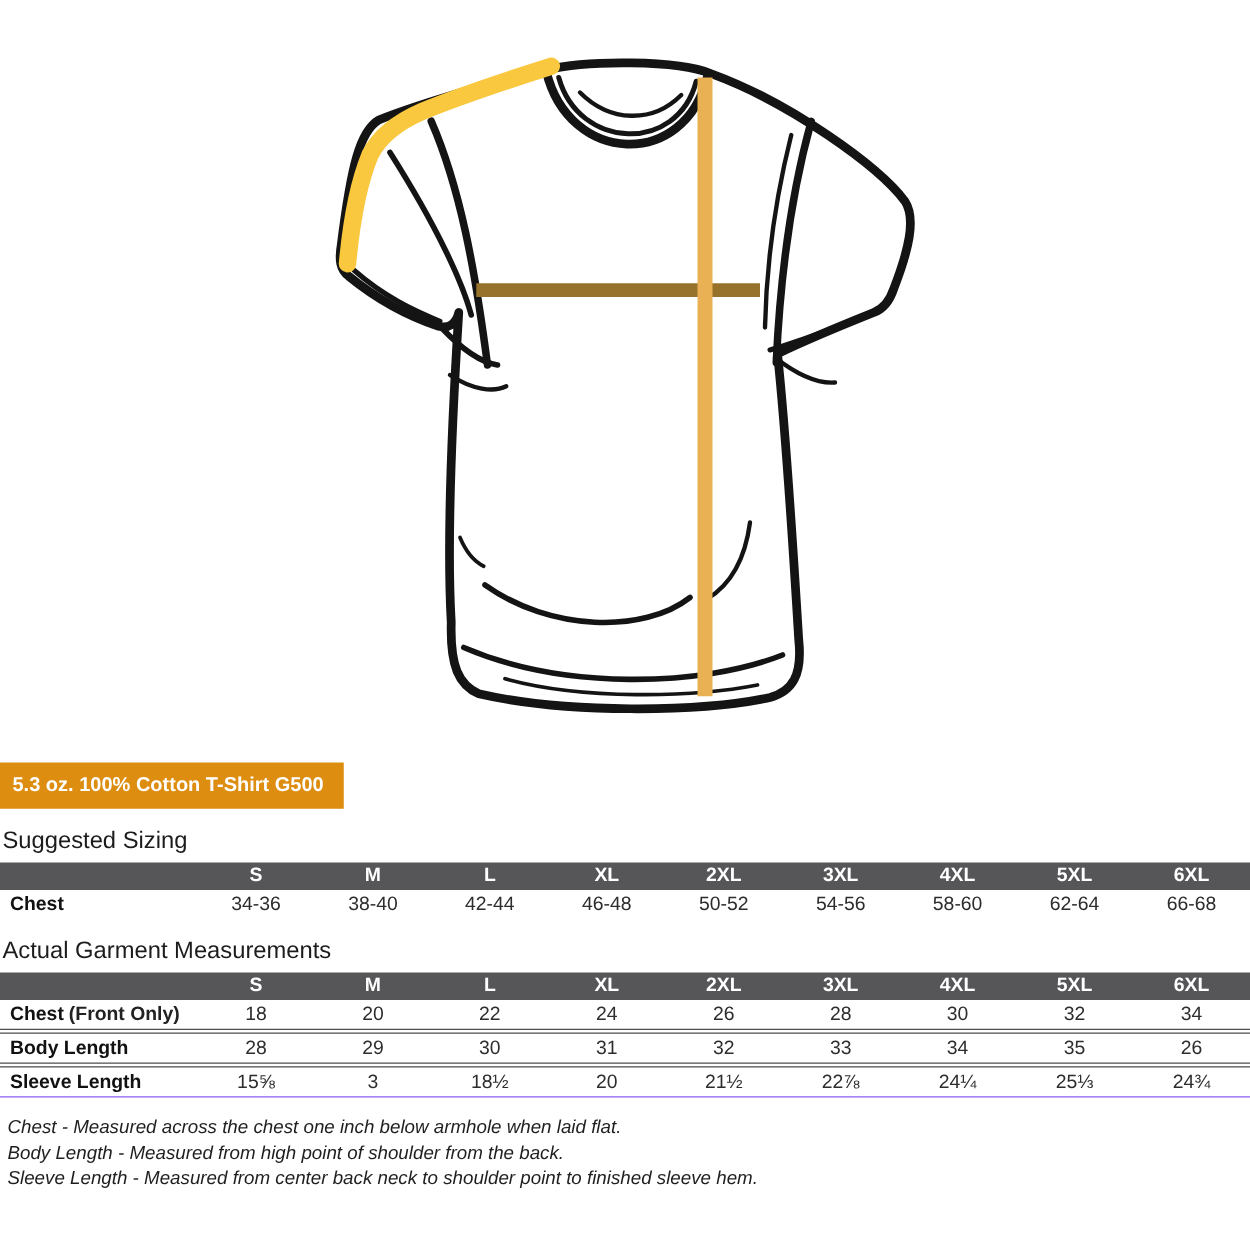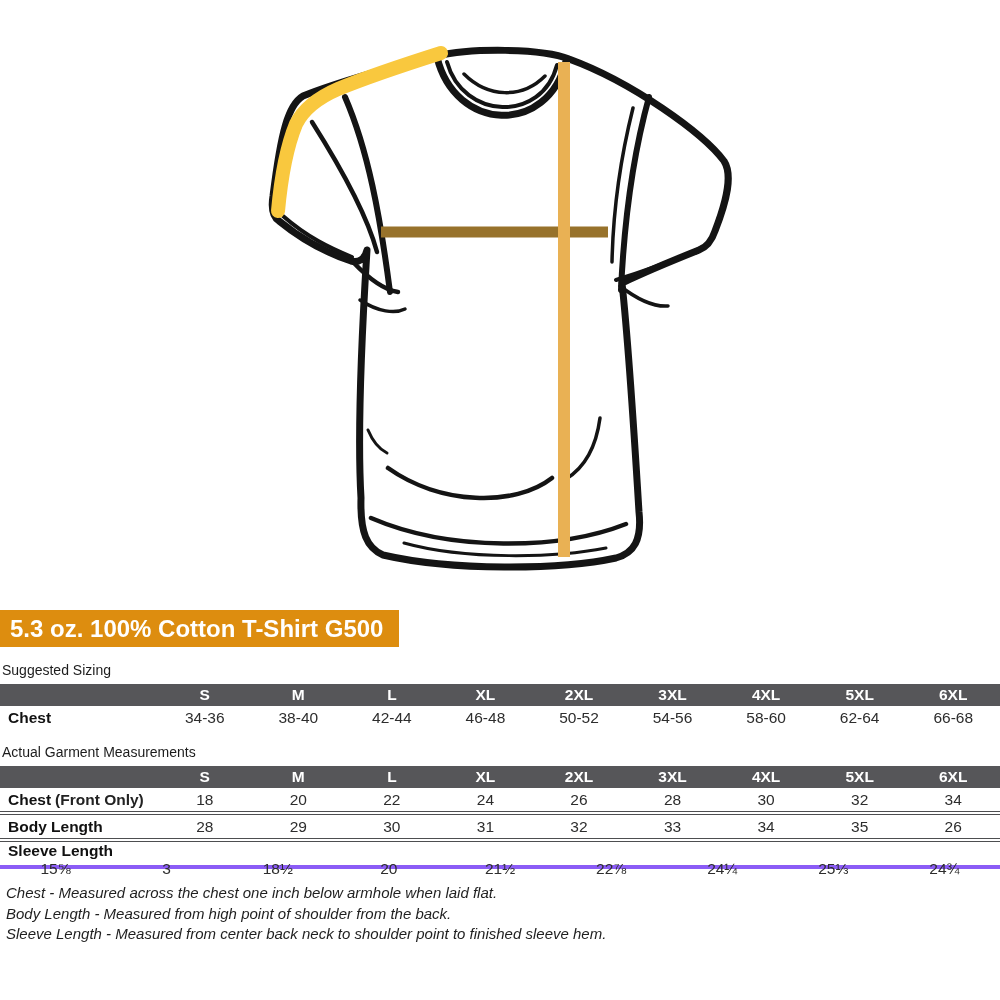--- a/index.html
+++ b/index.html
@@ -4,44 +4,44 @@
 <style>
   html,body{margin:0;padding:0;background:#fff;}
   .page{
     position:relative;width:1000px;height:1000px;background:#fff;overflow:hidden;
     font-family:"Liberation Sans","DejaVu Sans",sans-serif;color:#222;
   }
   .diagram-wrap{width:1000px;height:600px;}
   .banner{
     display:inline-block;height:37px;line-height:37px;
     padding:0 16px 0 10px;margin:10px 0 0 0;
-    font-size:24px;font-weight:bold;color:#fff;letter-spacing:0px;
-  }
-  .section-title{font-size:14px;color:#1c1c1c;margin:15px 0 6px 2px;}
+    font-size:16px;font-weight:bold;color:#fff;letter-spacing:0px;
+  }
+  .section-title{font-size:19px;color:#1c1c1c;margin:15px 0 6px 2px;}
   .table{width:1000px;}
   .thead,.trow{display:flex;align-items:stretch;}
   .thead{height:22px;}
   .trow{height:23px;}
   .rowlabel{
     width:158px;min-width:158px;display:flex;align-items:center;
     padding-left:8px;box-sizing:border-box;font-size:15.5px;color:#111;
   }
   .rowlabel b{font-weight:bold;margin-right:4px;}
   .rowlabel span{font-weight:bold;color:#222;}
   .cells{flex:1;display:grid;grid-template-columns:repeat(9,1fr);}
   .hcell{
     display:flex;align-items:center;justify-content:center;
     color:#fff;font-weight:bold;font-size:15.5px;
   }
   .vcell{
     display:flex;align-items:center;justify-content:center;
     color:#2d2d2d;font-size:15.5px;text-align:center;
   }
   .actual .trow.dbl{border-bottom:4px double #4d4e50;}
-  .actual .trow.lite{border-bottom:4px solid #8b5cf6;flex-direction:column;}
+  .actual .trow.lite{border-bottom:1px solid #8b5cf6;}
   .footnotes{margin:14px 0 0 6px;}
   .footnote{font-size:15px;line-height:20.5px;color:#1f1f1f;font-style:italic;}
 </style>
 </head>
 <body>
 
 <div class="page">
 
   
   <div class="diagram-wrap">

